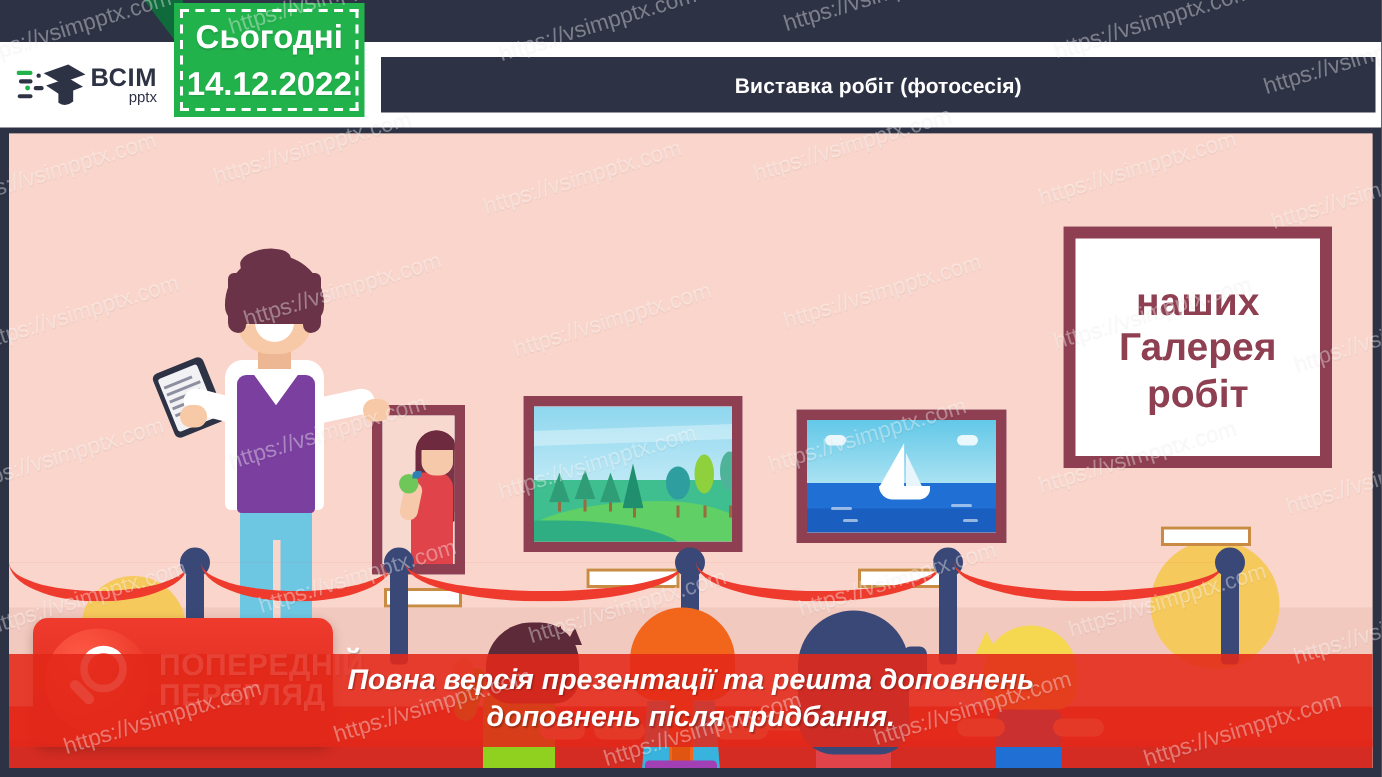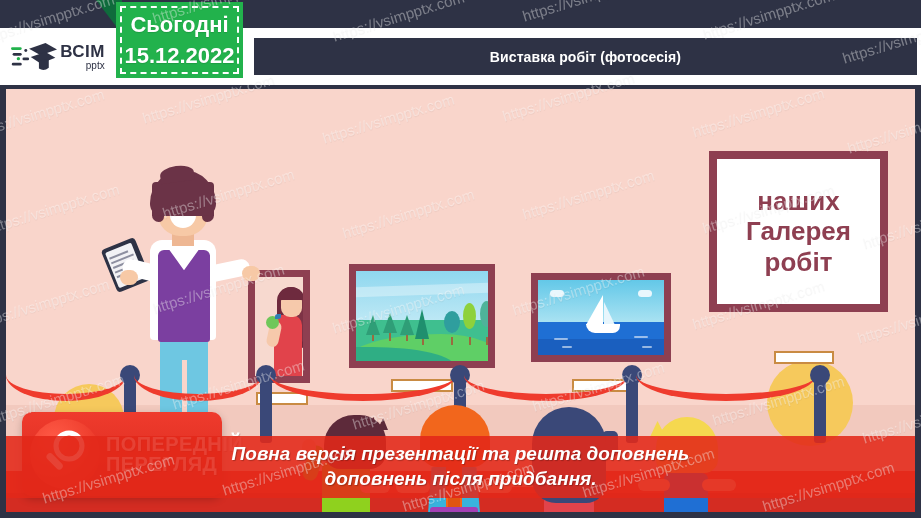--- a/index.html
+++ b/index.html
@@ -397,21 +397,21 @@
         <span class="logo-title">ВСІМ</span>
         <span class="logo-sub">pptx</span>
       </span>
     </div>
   </div>
 
   <div class="green-ribbon"></div>
 
   <div class="date-badge">
     <span>Сьогодні</span>
-    <span>15.12.2022</span>
+    <span>14.12.2022</span>
   </div>
 
   <div class="title-bar">
     <span>Виставка робіт (фотосесія)</span>
   </div>
 
   <div class="stage">
     <div class="wall"></div>
     <div class="floor"></div>
     <div class="sun2"></div>

